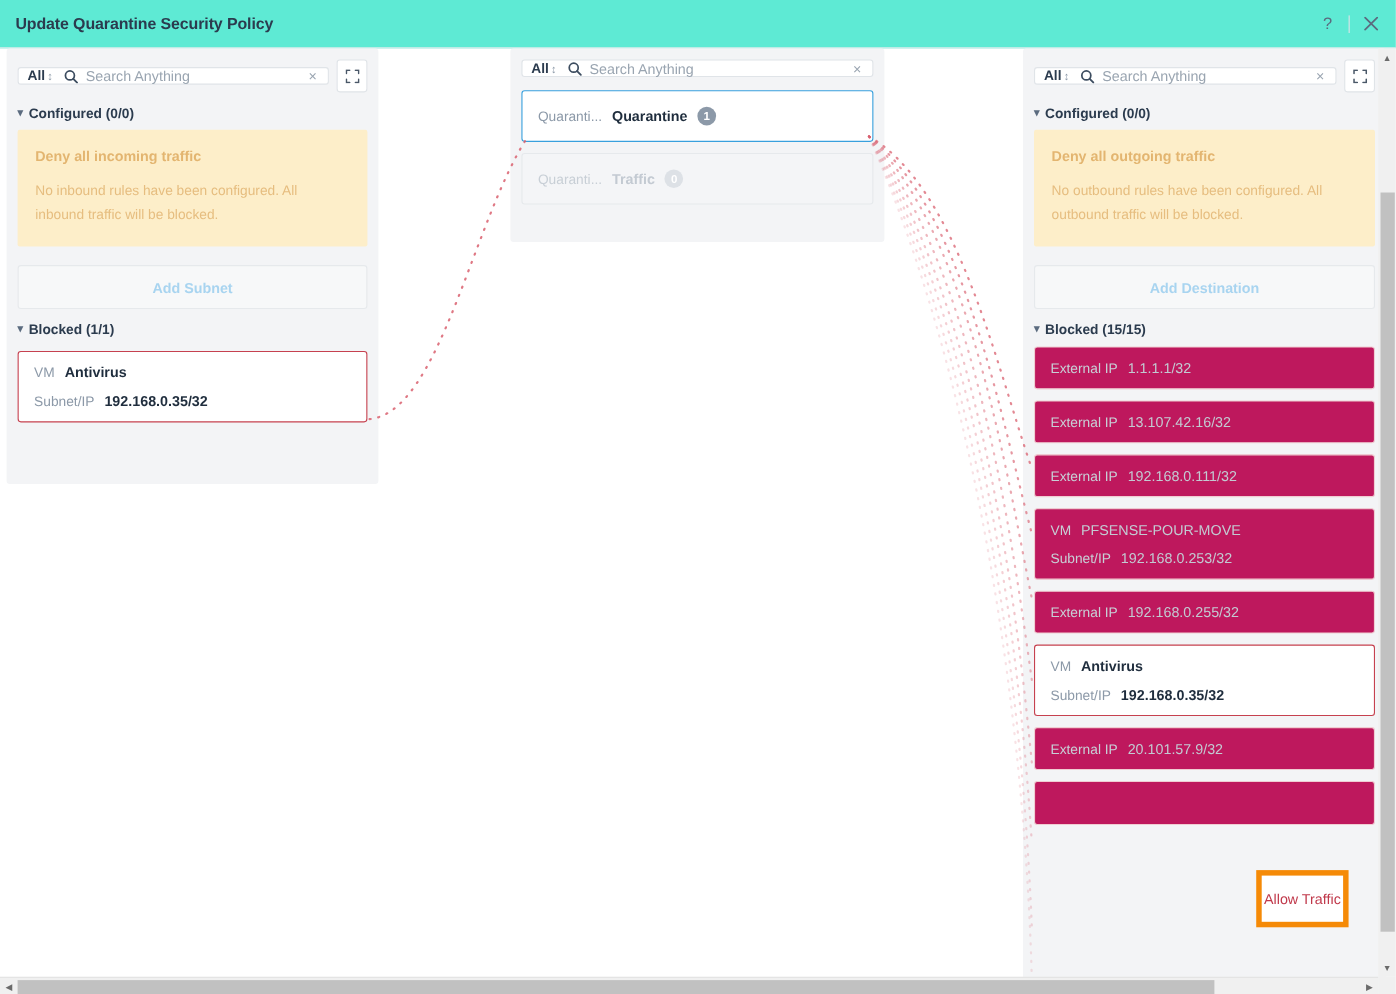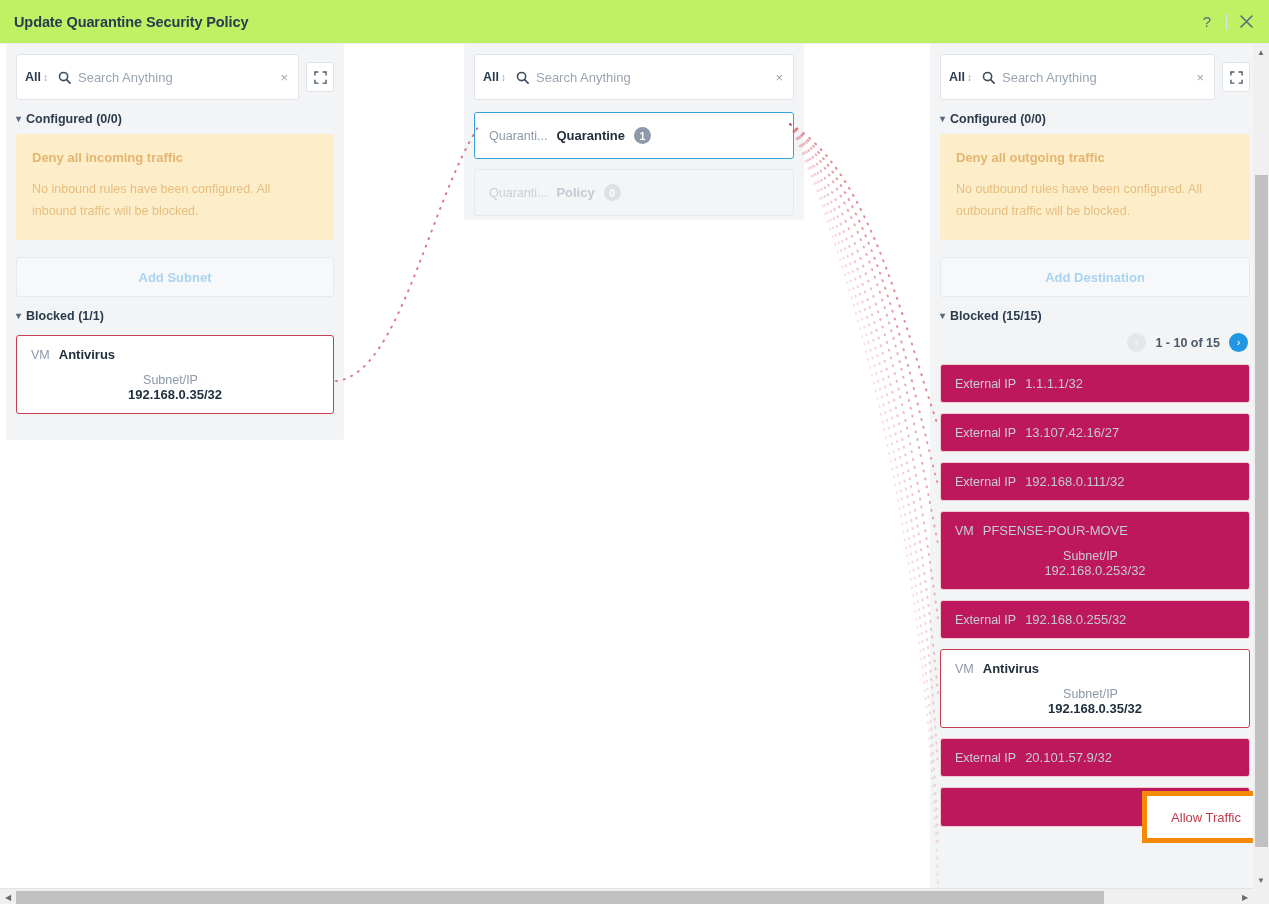--- a/index.html
+++ b/index.html
@@ -8,21 +8,21 @@
     font-family: "Liberation Sans", sans-serif;
     background:#ffffff;
     color:#2e3b52;
     position:relative;
     -webkit-font-smoothing:antialiased;
   }
 
   
   #titlebar {
     position:absolute; left:0; top:0; width:1269px; height:44px;
-    background:#bef264; border-bottom:1px solid #e8ebee;
+    background:#5eead4; border-bottom:1px solid #e8ebee;
     display:flex; align-items:center;
   }
   #titlebar .title {
     font-size:14.5px; font-weight:bold; color:#2b3b4e; margin-left:14px;
     letter-spacing:-0.1px;
   }
   #titlebar .spacer { flex:1; }
   .hdr-btn {
     width:26px; height:26px; display:flex; align-items:center; justify-content:center;
     color:#5b6b7f; font-size:15px; cursor:pointer; background:none; border:none;
@@ -34,21 +34,21 @@
   .panel {
     position:absolute; background:#f3f4f6; border-radius:3px;
   }
   #panel-source { left:6px; top:44px; width:338px; height:396px; }
   #panel-policy { left:464px; top:44px; width:340px; height:176px; }
   #panel-dest  { left:930px; top:44px; width:330px; height:860px; }
 
   
   .search-row { display:flex; align-items:center; padding:10px 10px 0 10px; }
   .search-box {
-    flex:1; height:46px; background:#fff; border:1px solid #e0e4e8; border-radius:3px;
+    flex:1; height:16px; background:#fff; border:1px solid #e0e4e8; border-radius:3px;
     display:flex; align-items:center; padding:0 8px; min-width:0;
   }
   .scope { font-size:12.5px; color:#2b3b4e; font-weight:bold; white-space:nowrap; }
   .scope .caret { color:#8c99a8; font-size:10px; margin-left:2px; }
   .search-ico { margin:0 7px 0 10px; display:flex; align-items:center; }
   .search-ph { font-size:13px; color:#9aa5b1; flex:1; white-space:nowrap; overflow:hidden; }
   .search-clear { color:#9aa5b1; font-size:13px; cursor:pointer; padding:0 2px; }
   .expand-btn {
     width:28px; height:30px; margin-left:7px; background:#fff;
     border:1px solid #e0e4e8; border-radius:3px;
@@ -80,21 +80,21 @@
 
   
   .card {
     margin:0 10px 10px 10px; background:#ffffff; border-radius:3px;
     border:1px solid #c6414f; padding:11px 14px;
   }
   .card.dim { background:#be185d; border-color:#f0cdd2; }
   .card.sel-blue { border:1px solid #38a0dd; background:#fff; }
   .card.plain { border:1px solid #e6e9ec; background:#f4f5f7; }
   .card .row { display:flex; align-items:center; }
-  .card .row + .row { margin-top:11px;flex-direction:column; }
+  .card .row + .row { margin-top:11px; }
   .card .lbl { font-size:12.5px; color:#8c99a8; margin-right:9px; white-space:nowrap; }
   .card .val { font-size:13px; color:#1f2d3d; font-weight:bold; }
   .card.dim .lbl { color:#c8cfd6; }
   .card.dim .val { color:#c3cad2; font-weight:normal; }
   .card.plain .lbl { color:#c8cfd6; }
   .card.plain .val { color:#c3cad2; font-weight:bold; }
 
   .badge {
     display:inline-flex; align-items:center; justify-content:center;
     width:17px; height:17px; border-radius:50%; background:#8c99a8;
@@ -109,21 +109,21 @@
     width:19px; height:19px; border-radius:50%; display:flex;
     align-items:center; justify-content:center; color:#fff;
     font-size:11px; line-height:1; cursor:pointer;
   }
   .pg-arrow.disabled { background:#e4e7ea; color:#f6f7f8; cursor:default; }
   .pg-arrow.active { background:#2196e3; }
   .pg-label { font-size:12.5px; color:#4a5868; font-weight:bold; }
 
   
   #allow-traffic-wrap {
-    position:absolute; left:1142px; top:791px; width:128px; height:52px;
+    position:absolute; left:1142px; top:791px; width:84px; height:52px;
     border:5px solid #f58a07; background:#ffffff;
     display:flex; align-items:center; justify-content:center; z-index:40;
   }
   #allow-traffic-wrap .lab { font-size:13px; color:#c0394b; white-space:nowrap; }
 
   
   #hscroll {
     position:absolute; left:0; bottom:0; width:1253px; height:16px;
     background:#f0f0f0; border-top:1px solid #e3e3e3; z-index:60;
   }
@@ -259,21 +259,21 @@
     <div class="row">
       <span class="lbl">Quaranti...</span>
       <span class="val">Quarantine</span>
       <span class="badge">1</span>
     </div>
   </div>
 
   <div class="card plain" style="padding:14px;">
     <div class="row">
       <span class="lbl">Quaranti...</span>
-      <span class="val">Policy</span>
+      <span class="val">Traffic</span>
       <span class="badge off">0</span>
     </div>
   </div>
 </div>
 
 <div class="panel" id="panel-dest">
 
   <div class="search-row">
     <div class="search-box">
       <span class="scope">
@@ -308,37 +308,32 @@
     <div class="t2">No outbound rules have been configured. All outbound traffic will be blocked.</div>
   </div>
 
   <div class="add-btn">Add Destination</div>
 
   <div class="section-hd">
     <span class="chev">▾</span>
     <span>Blocked (15/15)</span>
   </div>
 
-  <div class="pager">
-    <div class="pg-arrow disabled">‹</div>
-    <div class="pg-label">1 - 10 of 15</div>
-    <div class="pg-arrow active">›</div>
-  </div>
 
   <div class="card dim">
     <div class="row">
       <span class="lbl">External IP</span>
       <span class="val">1.1.1.1/32</span>
     </div>
   </div>
 
   <div class="card dim">
     <div class="row">
       <span class="lbl">External IP</span>
-      <span class="val">13.107.42.16/27</span>
+      <span class="val">13.107.42.16/32</span>
     </div>
   </div>
 
   <div class="card dim">
     <div class="row">
       <span class="lbl">External IP</span>
       <span class="val">192.168.0.111/32</span>
     </div>
   </div>
 

